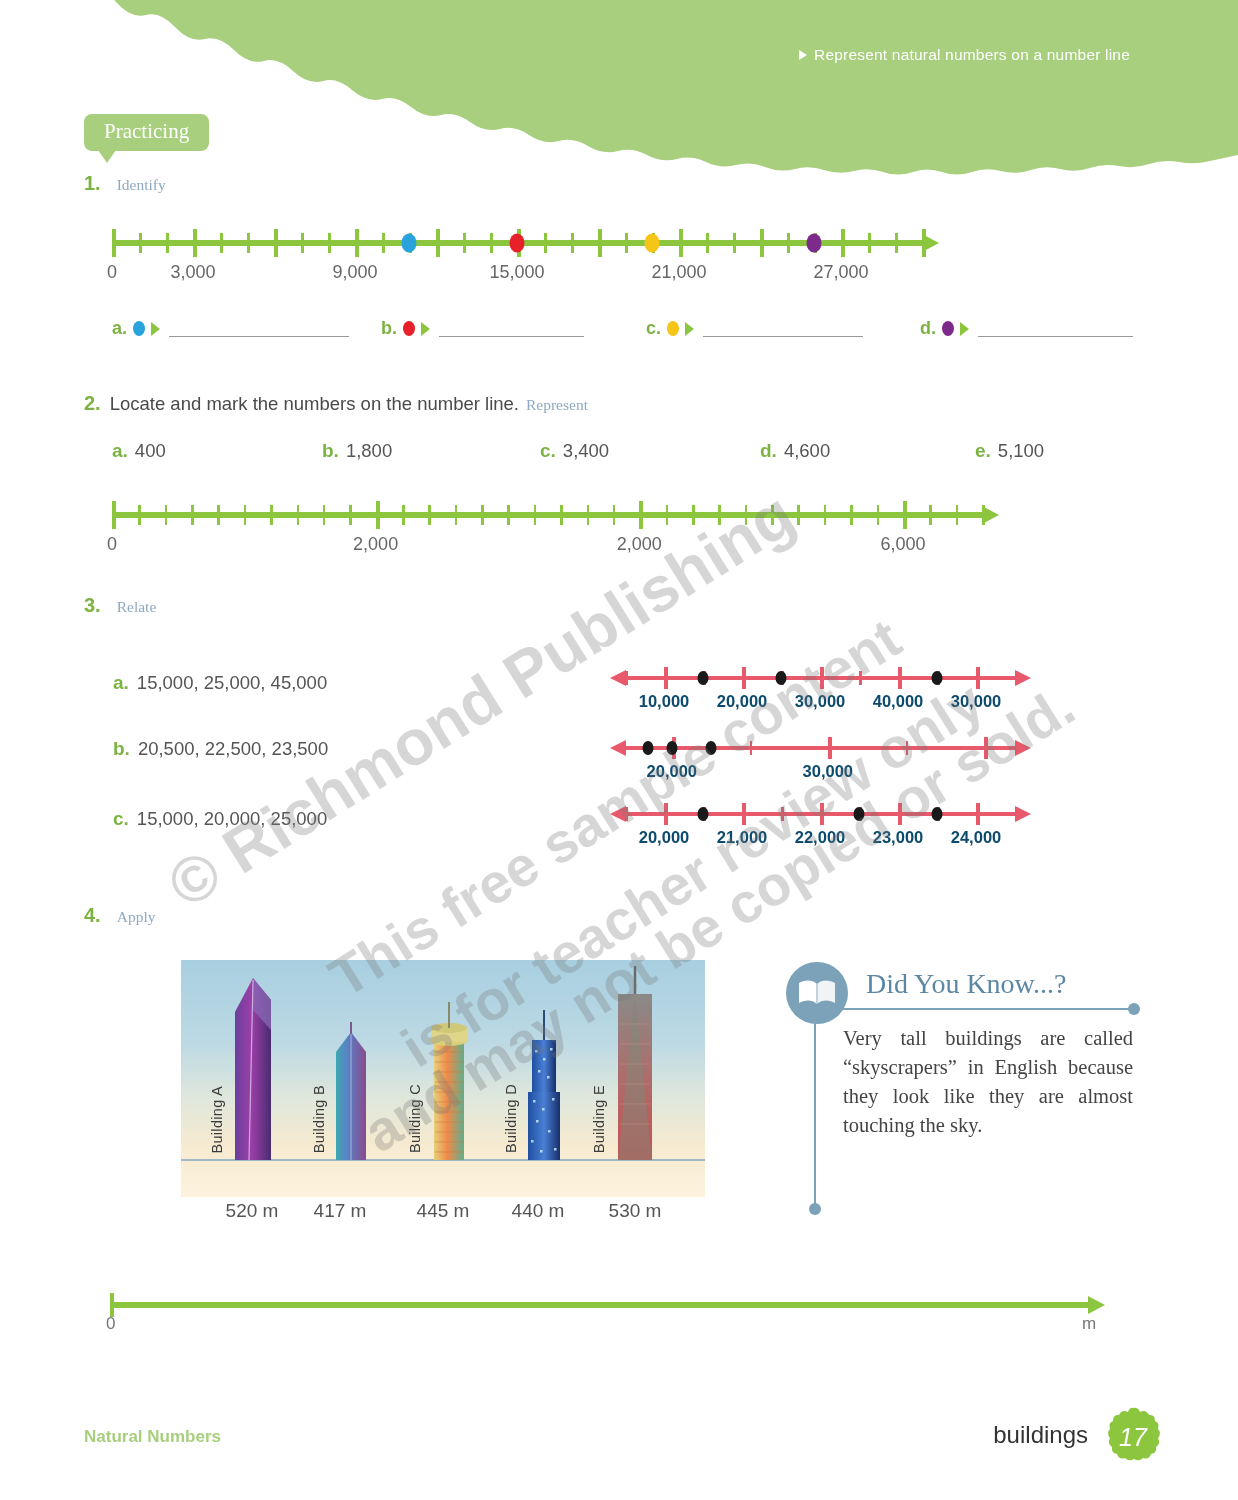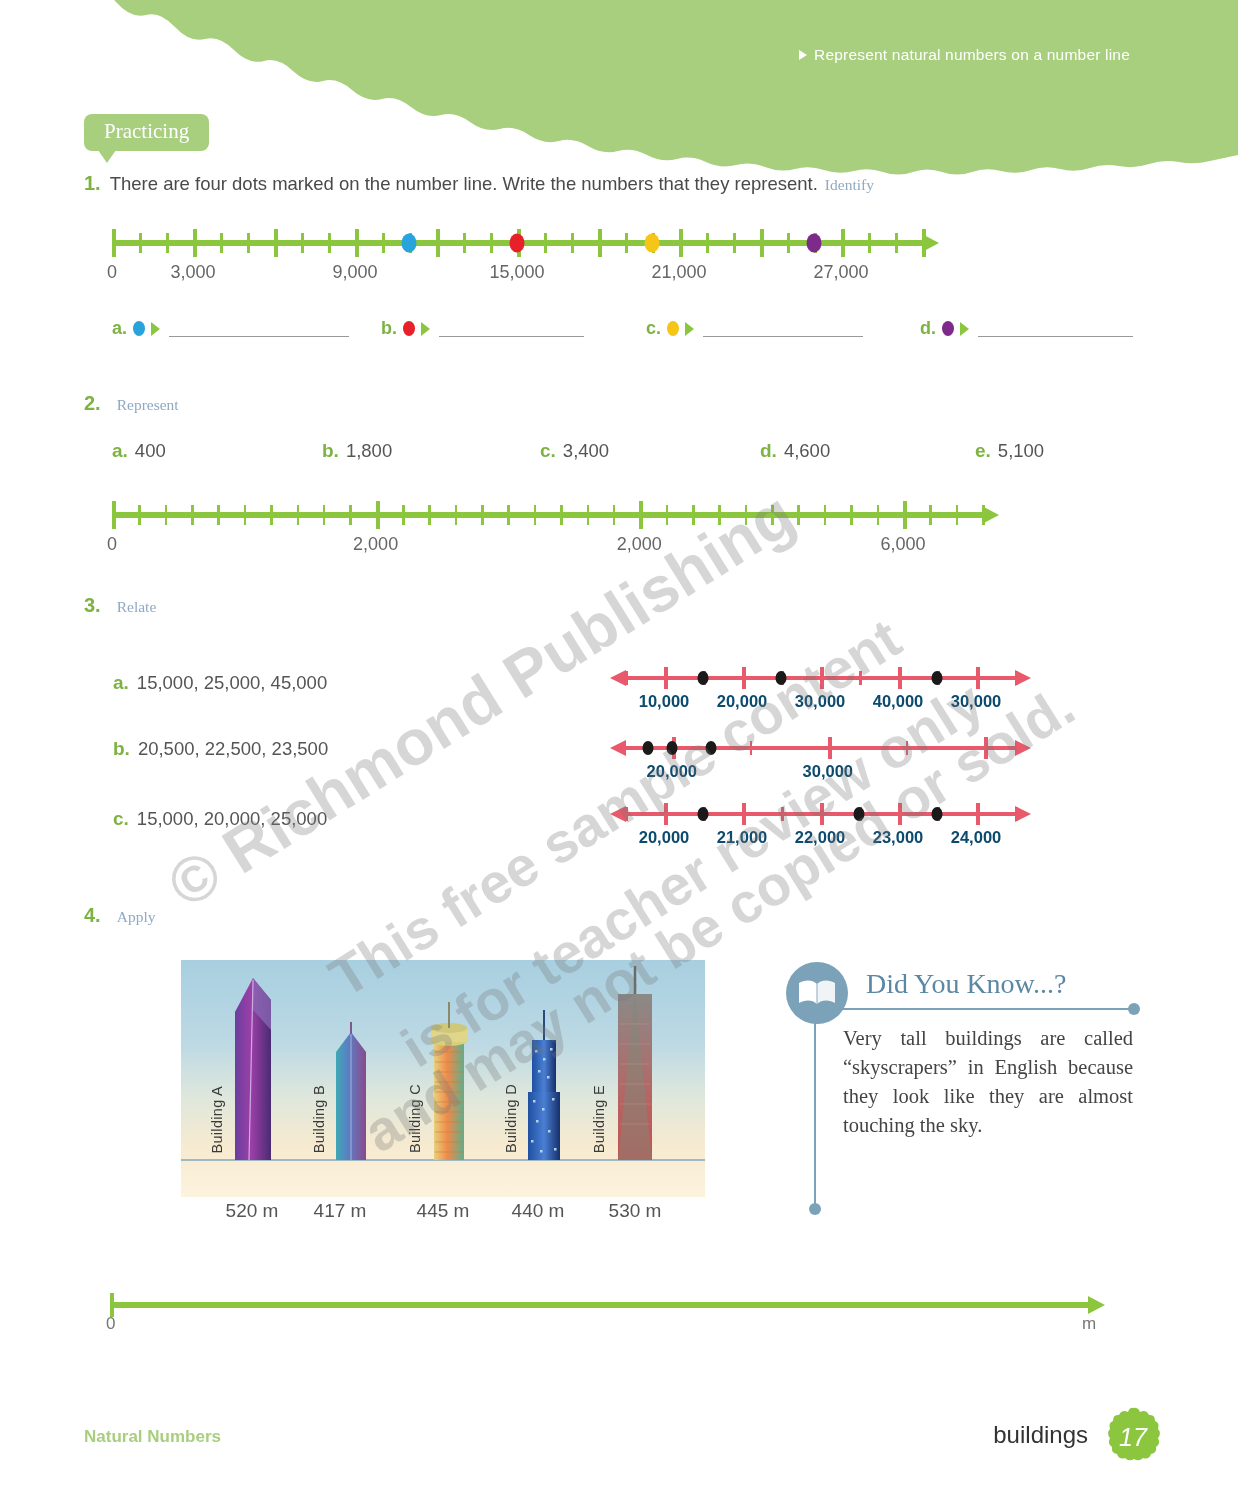--- a/index.html
+++ b/index.html
@@ -250,21 +250,20 @@
   <span>Represent natural numbers on a number line</span>
 </div>
 
 <div id="practicing-tab">
   <span>Practicing</span>
 </div>
 <div id="practicing-tail"></div>
 
 <div class="q-row" id="q1-row" style="left:84px; top:172px;">
   <span class="q-num">1.</span>
-  <span class="q-text">There are four dots marked on the number line. Write the numbers that they represent.</span>
   <span class="q-skill">Identify</span>
 </div>
 
 <div class="gline-wrap" id="q1-line" style="left:112px; top:240px;">
     <div class="gline-axis" style="width: 810px;"></div>
     <div class="gtick major" style="left: 0px;"></div>
     <div class="gtick minor" style="left: 27px;"></div>
     <div class="gtick minor" style="left: 54px;"></div>
     <div class="gtick major" style="left: 81px;"></div>
     <div class="gtick minor" style="left: 108px;"></div>
@@ -327,20 +326,21 @@
 </div>
 <div class="ans-item" style="left:920px; top:318px;">
   <span class="ans-letter">d.</span>
   <span class="ans-dot" id="ansdot3" style="background: rgb(125, 43, 139);"></span>
   <span class="tri-green"></span>
   <span class="ans-blank" id="ansblank3" style="width:155px"></span>
 </div>
 
 <div class="q-row" style="left:84px; top:392px;">
   <span class="q-num">2.</span>
+  <span class="q-text">Locate and mark the numbers on the number line.</span>
   <span class="q-skill">Represent</span>
 </div>
 
 <div class="q2-item" style="left:112px; top:440px;">
   <b>a.</b><span>400</span>
 </div>
 <div class="q2-item" style="left:322px; top:440px;">
   <b>b.</b><span>1,800</span>
 </div>
 <div class="q2-item" style="left:540px; top:440px;">

